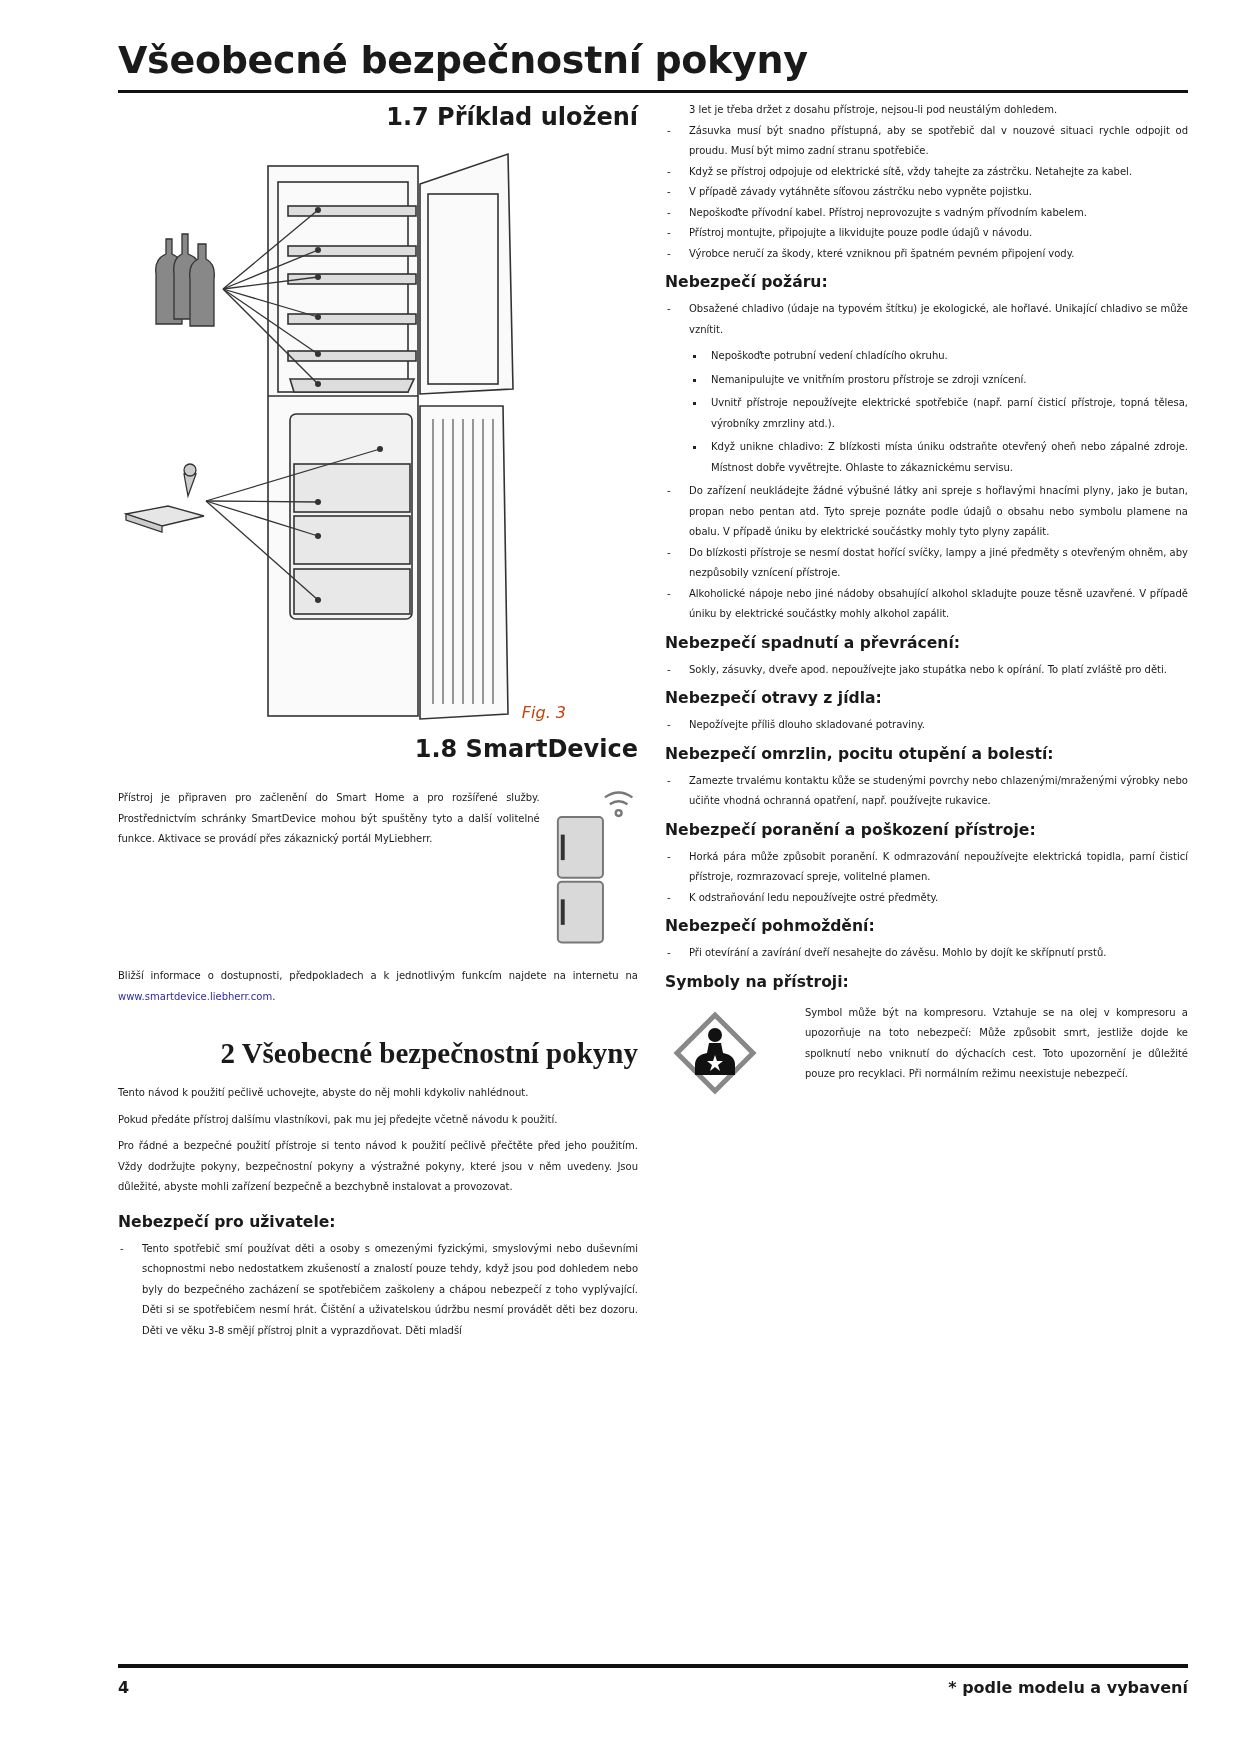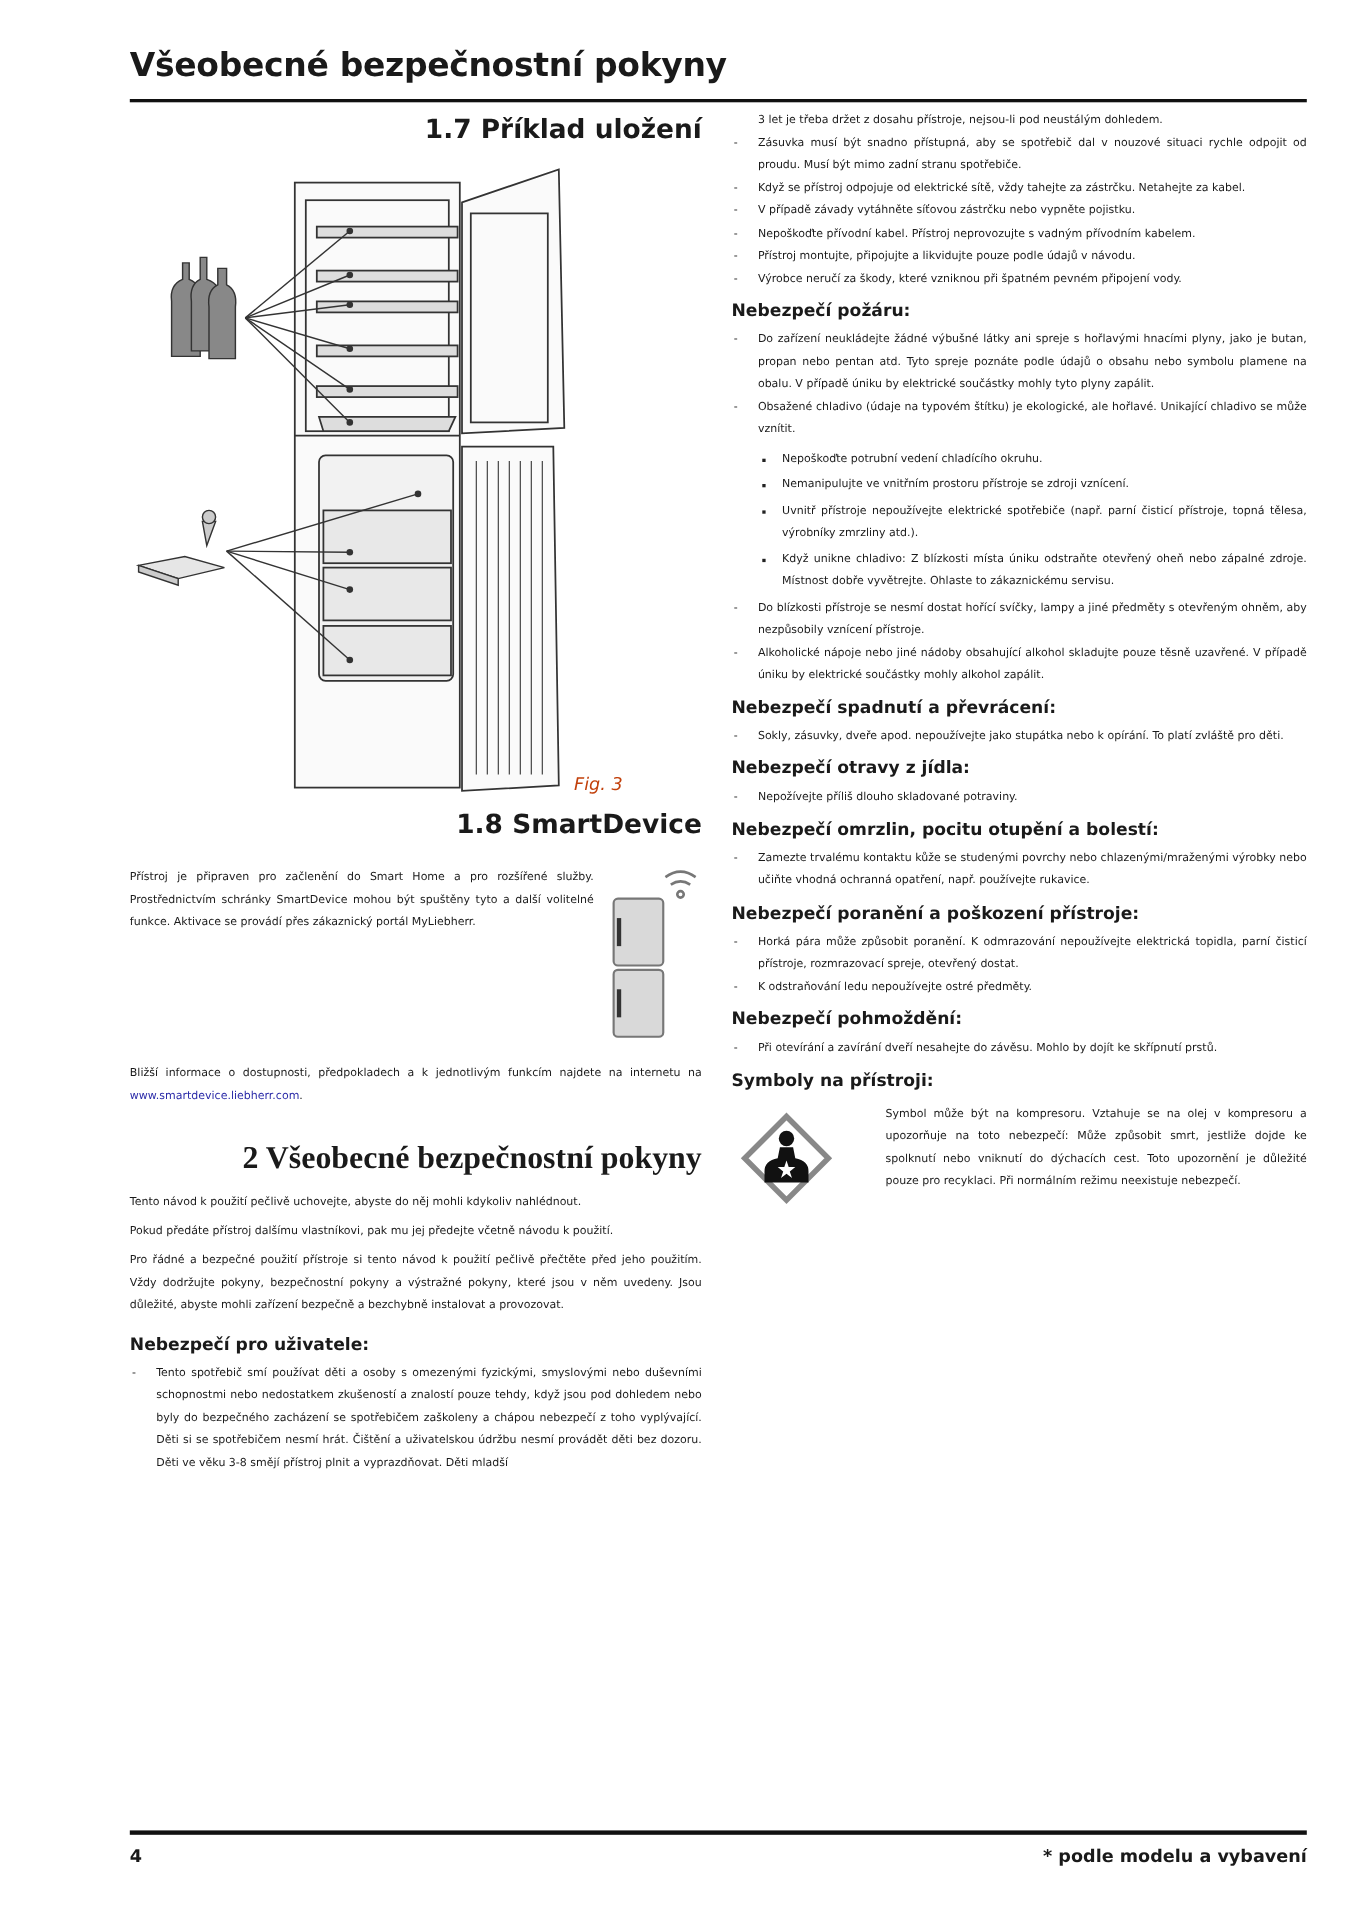--- a/index.html
+++ b/index.html
@@ -1,21 +1,21 @@
 <!DOCTYPE html>
 <html><head>
 <meta charset="utf-8">
 <style>
   html, body { margin: 0; padding: 0; background: #fff; }
   body {
     width: 1240px; height: 1754px; position: relative; overflow: hidden;
     font-family: "DejaVu Sans", sans-serif; color: #1a1a1a;
   }
   .page-header { position: absolute; left: 118px; top: 38px; width: 1070px; }
-  .page-header h1 { margin: 0; font-size: 30px; font-weight: bold; letter-spacing: -0.3px; line-height: 44px; }
+  .page-header h1 { margin: 0; font-size: 38px; font-weight: bold; letter-spacing: -0.3px; line-height: 44px; }
   .header-rule { height: 3px; background: #111; margin-top: 8px; }
 
   .col-left { position: absolute; left: 118px; top: 100px; width: 520px; }
   .col-right { position: absolute; left: 665px; top: 100px; width: 523px; }
 
   h2 { margin: 0; font-weight: bold; font-size: 24px; line-height: 34px; text-align: right; }
   h2.big { font-size: 29px; line-height: 40px; font-family: Liberation Serif, serif; }
   p, li { font-size: 10px; line-height: 20.5px; margin: 0; text-align: justify; }
   p { margin-bottom: 6px; }
   .subhead { font-weight: bold; font-size: 15.6px; line-height: 21px; margin: 8px 0 6px 0; }
@@ -172,30 +172,30 @@
     <li data-name="list-item">Zásuvka musí být snadno přístupná, aby se spotřebič dal v nouzové situaci rychle odpojit od proudu. Musí být mimo zadní stranu spotřebiče.</li>
     <li data-name="list-item">Když se přístroj odpojuje od elektrické sítě, vždy tahejte za zástrčku. Netahejte za kabel.</li>
     <li data-name="list-item">V případě závady vytáhněte síťovou zástrčku nebo vypněte pojistku.</li>
     <li data-name="list-item">Nepoškoďte přívodní kabel. Přístroj neprovozujte s vadným přívodním kabelem.</li>
     <li data-name="list-item">Přístroj montujte, připojujte a likvidujte pouze podle údajů v návodu.</li>
     <li data-name="list-item">Výrobce neručí za škody, které vzniknou při špatném pevném připojení vody.</li>
   </ul>
 
   <div class="subhead" data-name="fire-danger-heading">Nebezpečí požáru:</div>
   <ul class="dash" data-name="fire-danger-list">
-    <li data-name="list-item">Do zařízení neukládejte žádné výbušné látky ani spreje s hořlavými hnacími plyny, jako je butan, propan nebo pentan atd. Tyto spreje poznáte podle údajů o obsahu nebo symbolu plamene na obalu. V případě úniku by elektrické součástky mohly tyto plyny zapálit.</li>
     <li data-name="list-item">
       <span data-name="list-item-text">Obsažené chladivo (údaje na typovém štítku) je ekologické, ale hořlavé. Unikající chladivo se může vznítit.</span>
       <ul class="sq" data-name="fire-danger-sublist" style="margin-left:-24px;">
         <li data-name="sublist-item">Nepoškoďte potrubní vedení chladícího okruhu.</li>
         <li data-name="sublist-item">Nemanipulujte ve vnitřním prostoru přístroje se zdroji vznícení.</li>
         <li data-name="sublist-item">Uvnitř přístroje nepoužívejte elektrické spotřebiče (např. parní čisticí přístroje, topná tělesa, výrobníky zmrzliny atd.).</li>
         <li data-name="sublist-item">Když unikne chladivo: Z blízkosti místa úniku odstraňte otevřený oheň nebo zápalné zdroje. Místnost dobře vyvětrejte. Ohlaste to zákaznickému servisu.</li>
       </ul>
     </li>
+    <li data-name="list-item">Do zařízení neukládejte žádné výbušné látky ani spreje s hořlavými hnacími plyny, jako je butan, propan nebo pentan atd. Tyto spreje poznáte podle údajů o obsahu nebo symbolu plamene na obalu. V případě úniku by elektrické součástky mohly tyto plyny zapálit.</li>
     <li data-name="list-item">Do blízkosti přístroje se nesmí dostat hořící svíčky, lampy a jiné předměty s otevřeným ohněm, aby nezpůsobily vznícení přístroje.</li>
     <li data-name="list-item">Alkoholické nápoje nebo jiné nádoby obsahující alkohol skladujte pouze těsně uzavřené. V případě úniku by elektrické součástky mohly alkohol zapálit.</li>
   </ul>
 
   <div class="subhead" data-name="fall-danger-heading">Nebezpečí spadnutí a převrácení:</div>
   <ul class="dash" data-name="fall-danger-list">
     <li data-name="list-item">Sokly, zásuvky, dveře apod. nepoužívejte jako stupátka nebo k opírání. To platí zvláště pro děti.</li>
   </ul>
 
   <div class="subhead" data-name="food-danger-heading">Nebezpečí otravy z jídla:</div>
@@ -203,21 +203,21 @@
     <li data-name="list-item">Nepožívejte příliš dlouho skladované potraviny.</li>
   </ul>
 
   <div class="subhead" data-name="frost-danger-heading">Nebezpečí omrzlin, pocitu otupění a bolestí:</div>
   <ul class="dash" data-name="frost-danger-list">
     <li data-name="list-item">Zamezte trvalému kontaktu kůže se studenými povrchy nebo chlazenými/mraženými výrobky nebo učiňte vhodná ochranná opatření, např. používejte rukavice.</li>
   </ul>
 
   <div class="subhead" data-name="injury-danger-heading">Nebezpečí poranění a poškození přístroje:</div>
   <ul class="dash" data-name="injury-danger-list">
-    <li data-name="list-item">Horká pára může způsobit poranění. K odmrazování nepoužívejte elektrická topidla, parní čisticí přístroje, rozmrazovací spreje, otevřený dostat.</li>
+    <li data-name="list-item">Horká pára může způsobit poranění. K odmrazování nepoužívejte elektrická topidla, parní čisticí přístroje, rozmrazovací spreje, volitelné plamen.</li>
     <li data-name="list-item">K odstraňování ledu nepoužívejte ostré předměty.</li>
   </ul>
 
   <div class="subhead" data-name="crush-danger-heading">Nebezpečí pohmoždění:</div>
   <ul class="dash" data-name="crush-danger-list">
     <li data-name="list-item">Při otevírání a zavírání dveří nesahejte do závěsu. Mohlo by dojít ke skřípnutí prstů.</li>
   </ul>
 
   <div class="subhead" data-name="symbols-heading">Symboly na přístroji:</div>
   <div class="sym-row" data-name="symbol-row">

